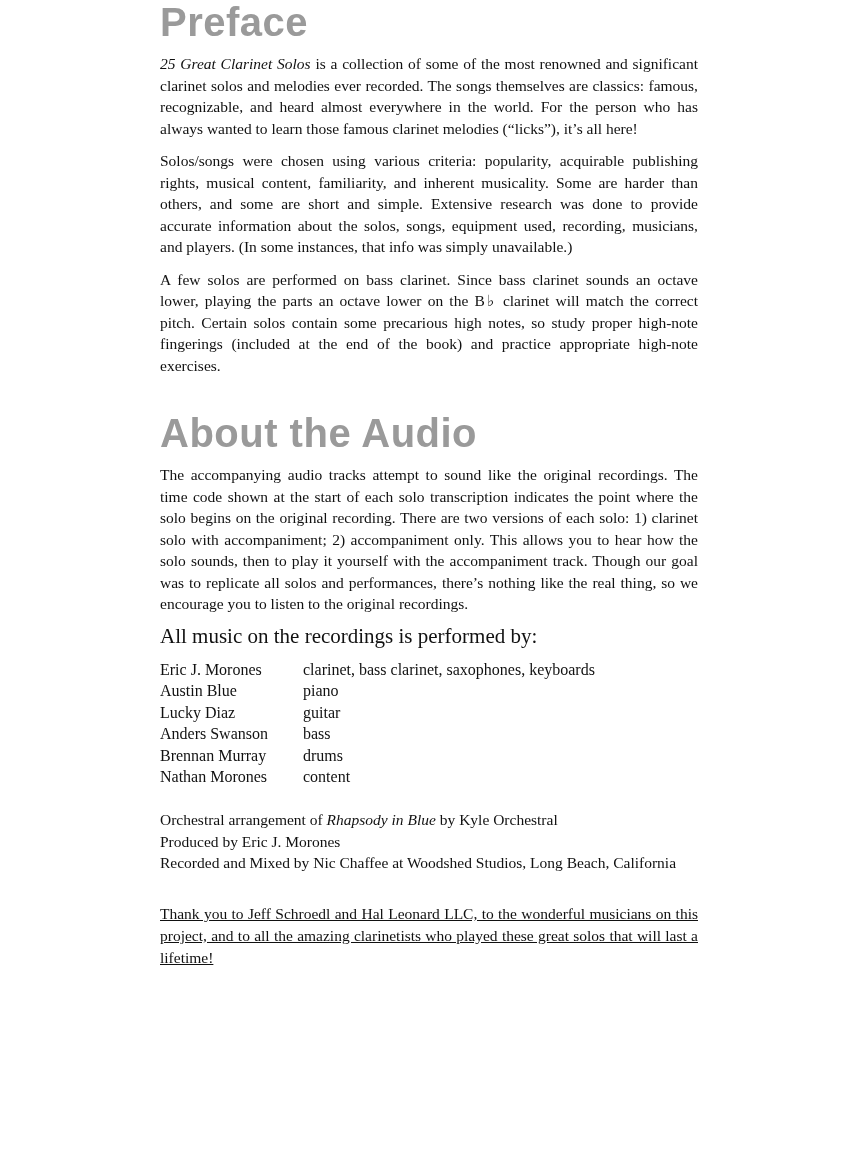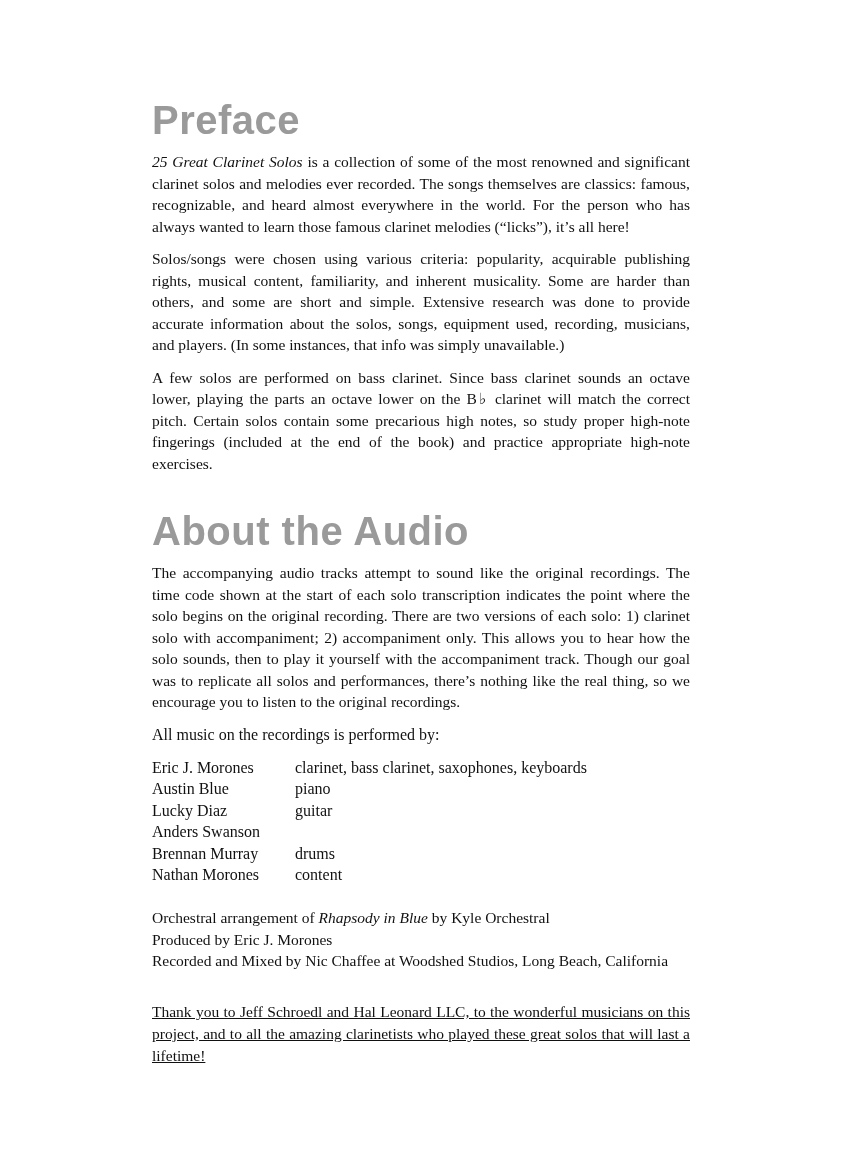--- a/index.html
+++ b/index.html
@@ -7,45 +7,44 @@
   body {
     width: 864px;
     height: 1152px;
     position: relative;
     font-family: "Liberation Serif", serif;
     color: #111111;
     overflow: hidden;
   }
   .page-content {
     position: absolute;
-    left: 152px;
+    left: 160px;
     top: 0;
     width: 538px;
-    padding-top: 98px;
   }
   .section-title {
     font-family: "Liberation Sans", sans-serif;
     font-weight: bold;
     font-size: 40px;
     line-height: 1.1;
     letter-spacing: 0.5px;
     color: #9a9a9a;
     margin-bottom: 9px;
   }
   .body-par {
     font-size: 15.5px;
     line-height: 21.5px;
     text-align: justify;
     margin-bottom: 11px;
   }
   .body-par:last-child { margin-bottom: 13px; }
   .italic { font-style: italic; }
   .about-section { margin-top: 35px; }
   .performed-by-line {
-    font-size: 16px;
+    font-size: 21px;
     line-height: 21.5px;
     margin-top: 9px;
     margin-bottom: 0;
     text-align: left;
   }
   .performers-list { margin-top: 12px; }
   .performer-row {
     font-size: 16px;
     line-height: 21.4px;
     display: flex;
@@ -100,20 +99,21 @@
       <div class="performer-row">
         <span class="performer-name">Austin Blue</span>
         <span class="performer-instruments">piano</span>
       </div>
       <div class="performer-row">
         <span class="performer-name">Lucky Diaz</span>
         <span class="performer-instruments">guitar</span>
       </div>
       <div class="performer-row">
         <span class="performer-name">Anders Swanson</span>
+        <span class="performer-instruments">bass</span>
       </div>
       <div class="performer-row">
         <span class="performer-name">Brennan Murray</span>
         <span class="performer-instruments">drums</span>
       </div>
       <div class="performer-row">
         <span class="performer-name">Nathan Morones</span>
         <span class="performer-instruments">content</span>
       </div>
     </div>

